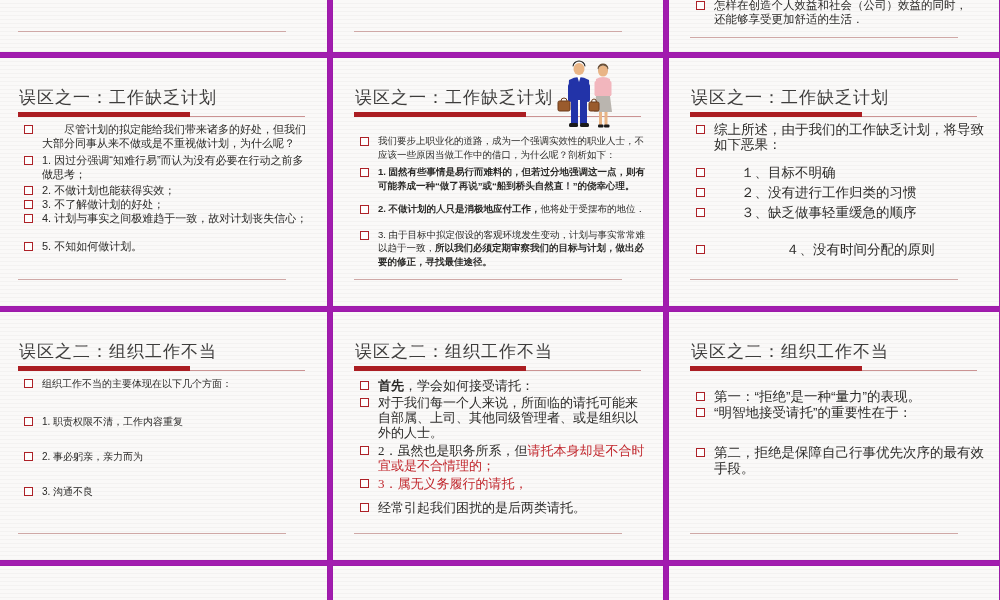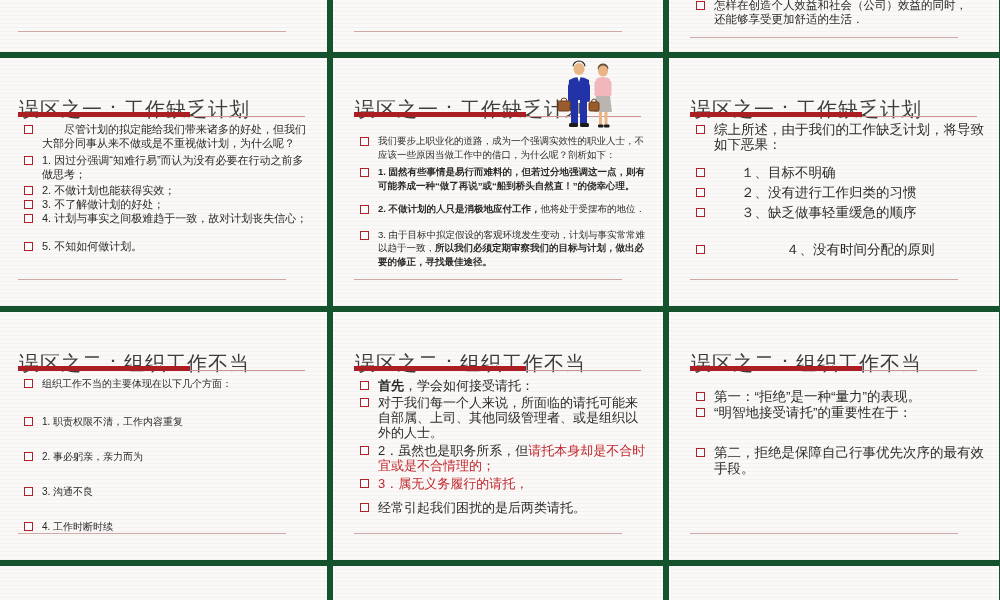--- a/index.html
+++ b/index.html
@@ -4,41 +4,40 @@
 <style>
   html,body{margin:0;padding:0;}
   body{
     font-family:"Liberation Sans","DejaVu Sans",sans-serif;
     background:#dedede;
   }
   #stage{
     position:relative;
     width:1000px;height:600px;
     overflow:hidden;
-    background:#14532d;
+    background:#a21caf;
   }
   .slide{
     position:absolute;
     width:330px;height:248px;
     background:
       repeating-linear-gradient(180deg,
         rgba(255,255,255,0) 0px, rgba(255,255,255,0) 3px,
         rgba(120,115,110,0.05) 3px, rgba(120,115,110,0.05) 4px),
       #faf9f8;
     overflow:hidden;
     box-shadow:0 0 0 1px rgba(0,0,0,0.03);
   }
   .title{
     position:absolute;left:22px;top:28px;right:8px;
-    font-size:20px;line-height:23px;
+    font-size:17px;line-height:23px;
     letter-spacing:1px;
     color:#3e3d3c;
     font-weight:500;
     white-space:nowrap;
-    margin-top:12px;
   }
   .uline-thin{
     position:absolute;left:21px;top:58px;width:287px;height:1px;
     background:#cb9393;
   }
   .uline-thick{
     position:absolute;left:21px;top:54px;width:172px;height:5px;
     background:#ab1e23;
   }
   .footer-line{
@@ -67,21 +66,21 @@
   
   .s2 .body{top:194px;}
   .s2 .bt{font-size:11.5px;line-height:14px;}
   .s0 .footer-line,.s1 .footer-line{top:227px;}
   .s2 .footer-line{top:233px;}
   .s3 .bt{font-size:11px;line-height:14px;}
   .s4 .body{top:76px;}
   .s4 .bt{font-size:9.5px;line-height:13.5px;}
   .s5 .bt{font-size:13.5px;line-height:15px;}
   .s6 .bt{font-size:10px;line-height:16px;}
-  .s7 .body{top:66px;}
+  .s7 .body{top:66px;font-family:Liberation Serif, serif;}
   .s7 .bt{font-size:13px;line-height:15px;}
   .s8 .body{top:66px;}
   .s8 .bt{font-size:13.5px;line-height:16px;}
 </style>
 </head>
 <body>
 
 <div id="stage">
     <div class="slide s0" style="left: -3px; top: -196px;">
       <div class="footer-line"></div>
@@ -225,24 +224,20 @@
           <span class="bt"><span class="seg">1. 职责权限不清，工作内容重复</span></span>
         </div>
         <div class="bullet" style="margin-top: 19px;">
           <span class="cb"></span>
           <span class="bt"><span class="seg">2. 事必躬亲，亲力而为</span></span>
         </div>
         <div class="bullet" style="margin-top: 19px;">
           <span class="cb"></span>
           <span class="bt"><span class="seg">3. 沟通不良</span></span>
         </div>
-        <div class="bullet" style="margin-top: 19px;">
-          <span class="cb"></span>
-          <span class="bt"><span class="seg">4. 工作时断时续</span></span>
-        </div>
       </div>
     </div>
     <div class="slide s7" style="left: 333px; top: 312px;">
       <div class="title">误区之二：组织工作不当</div>
       <div class="uline-thin"></div>
       <div class="uline-thick"></div>
       <div class="footer-line"></div>
       <div class="body">
         <div class="bullet">
           <span class="cb"></span>

